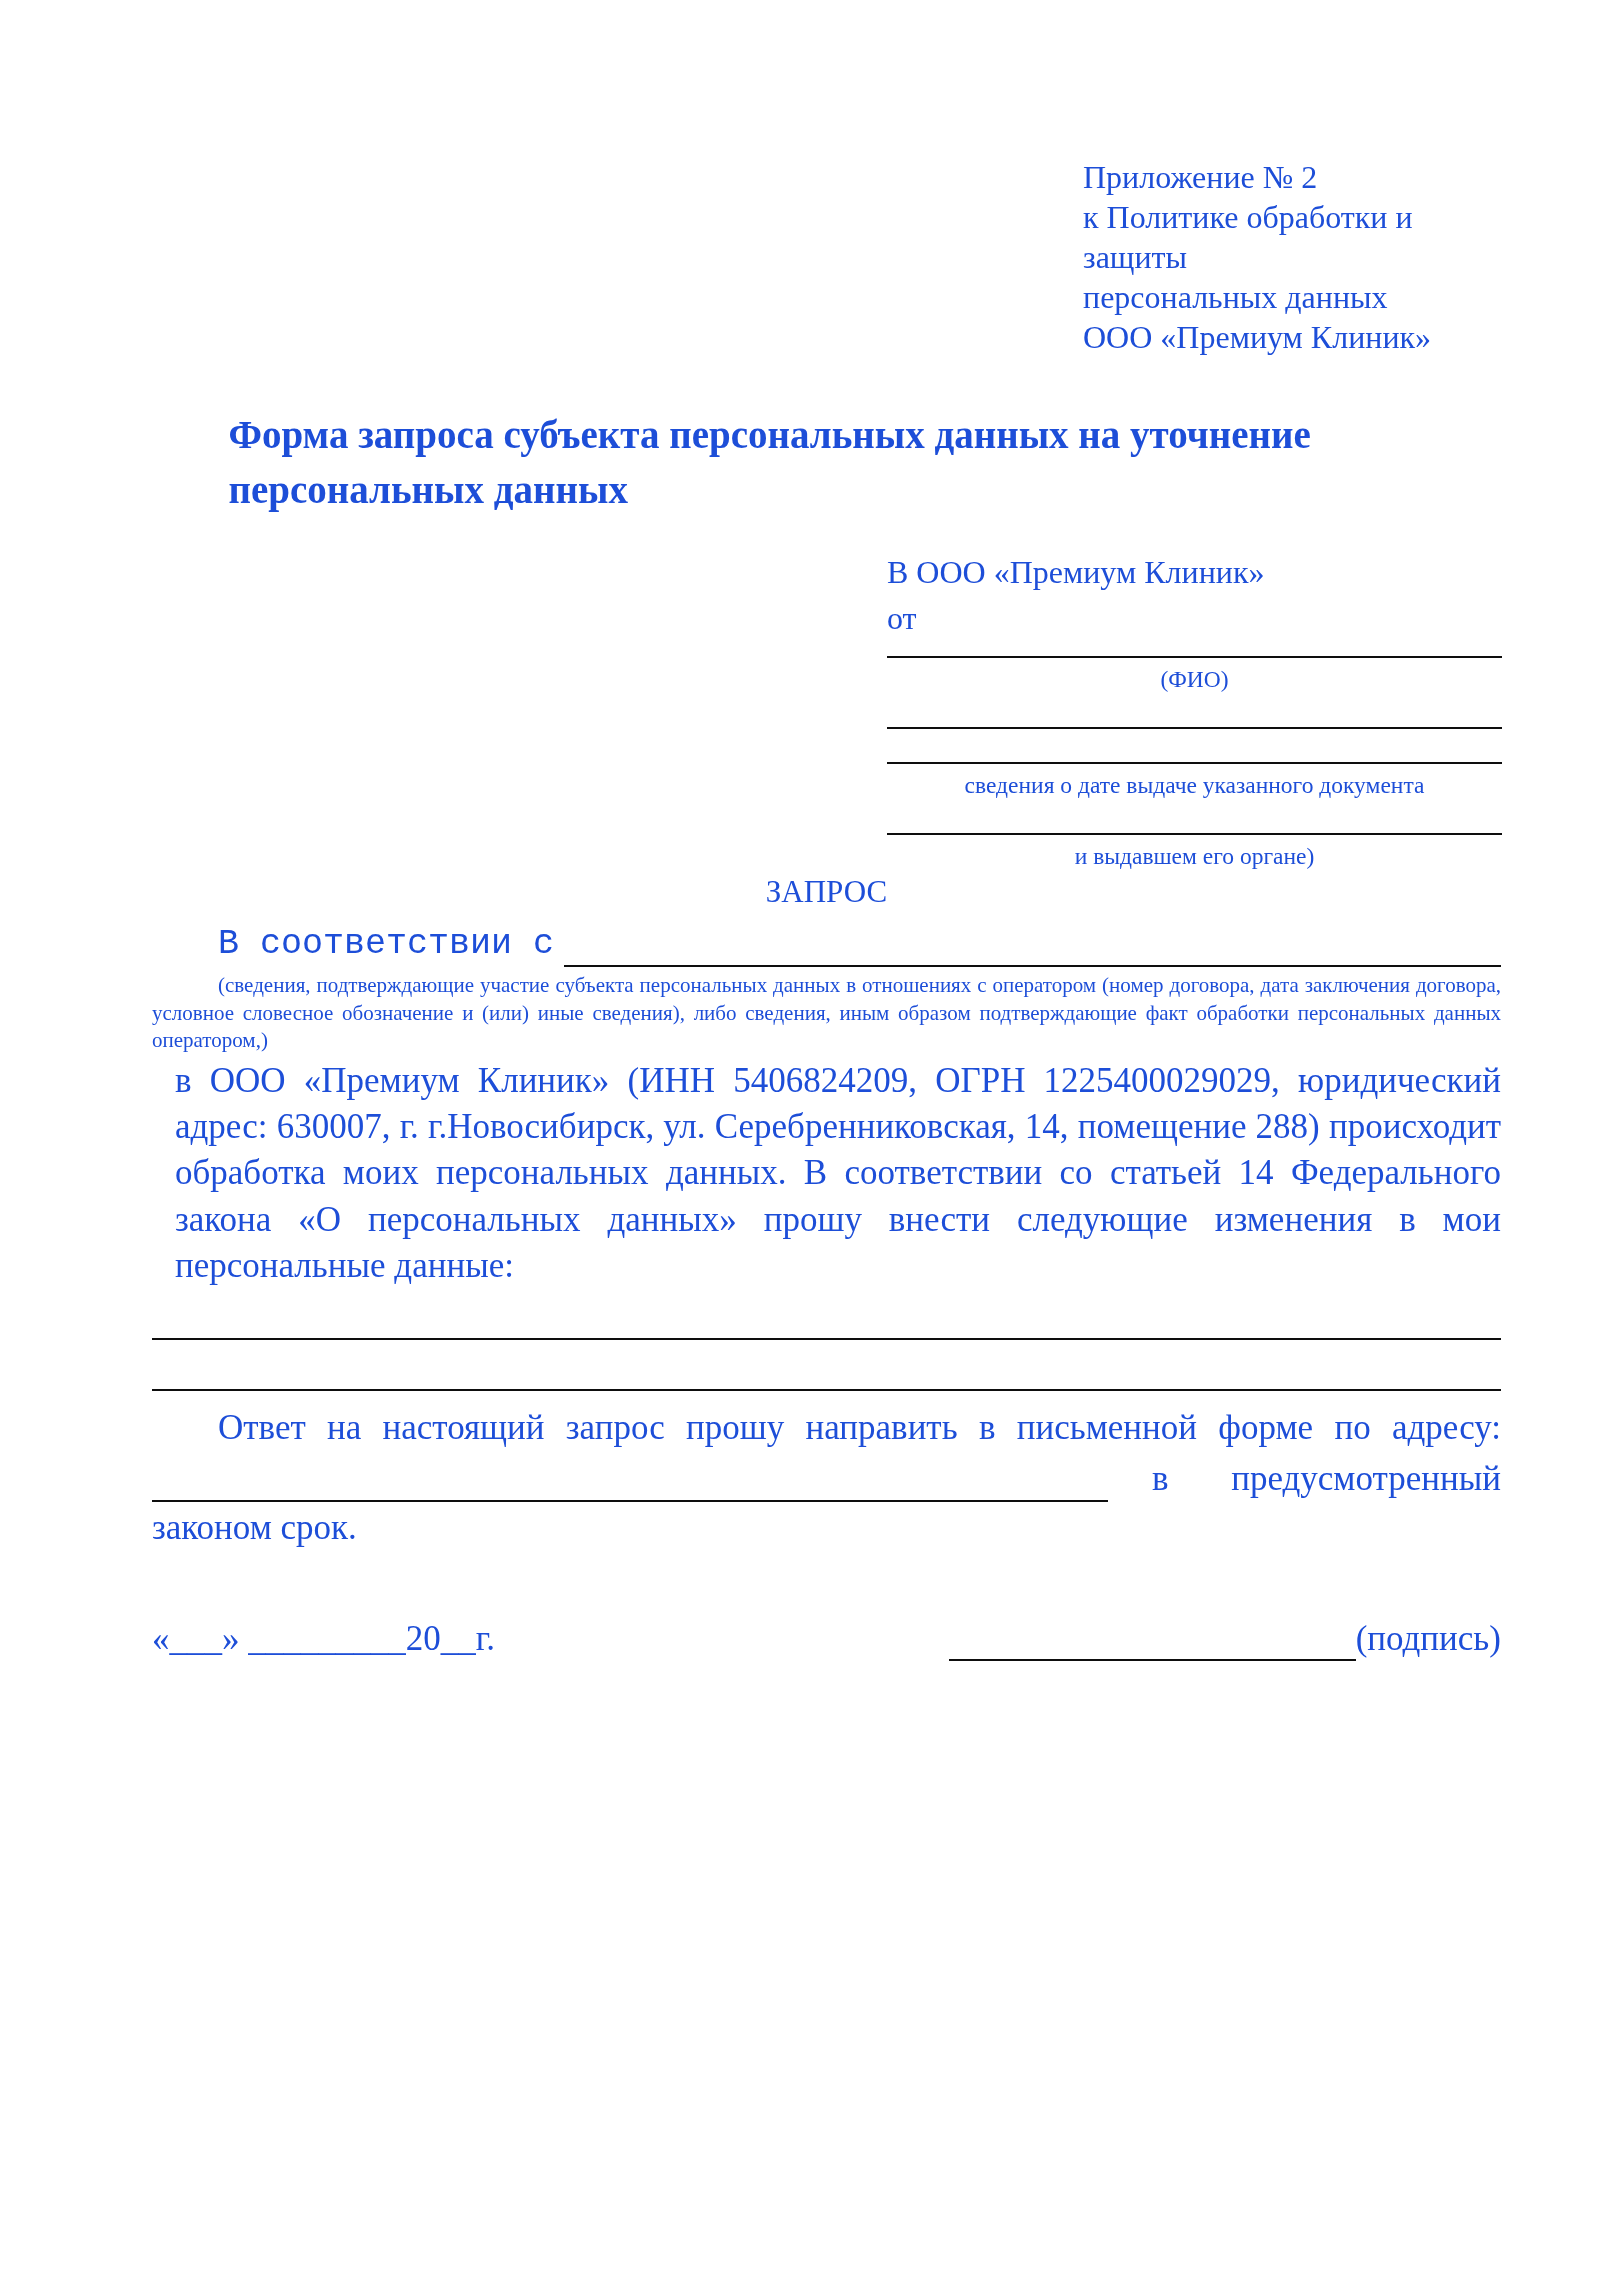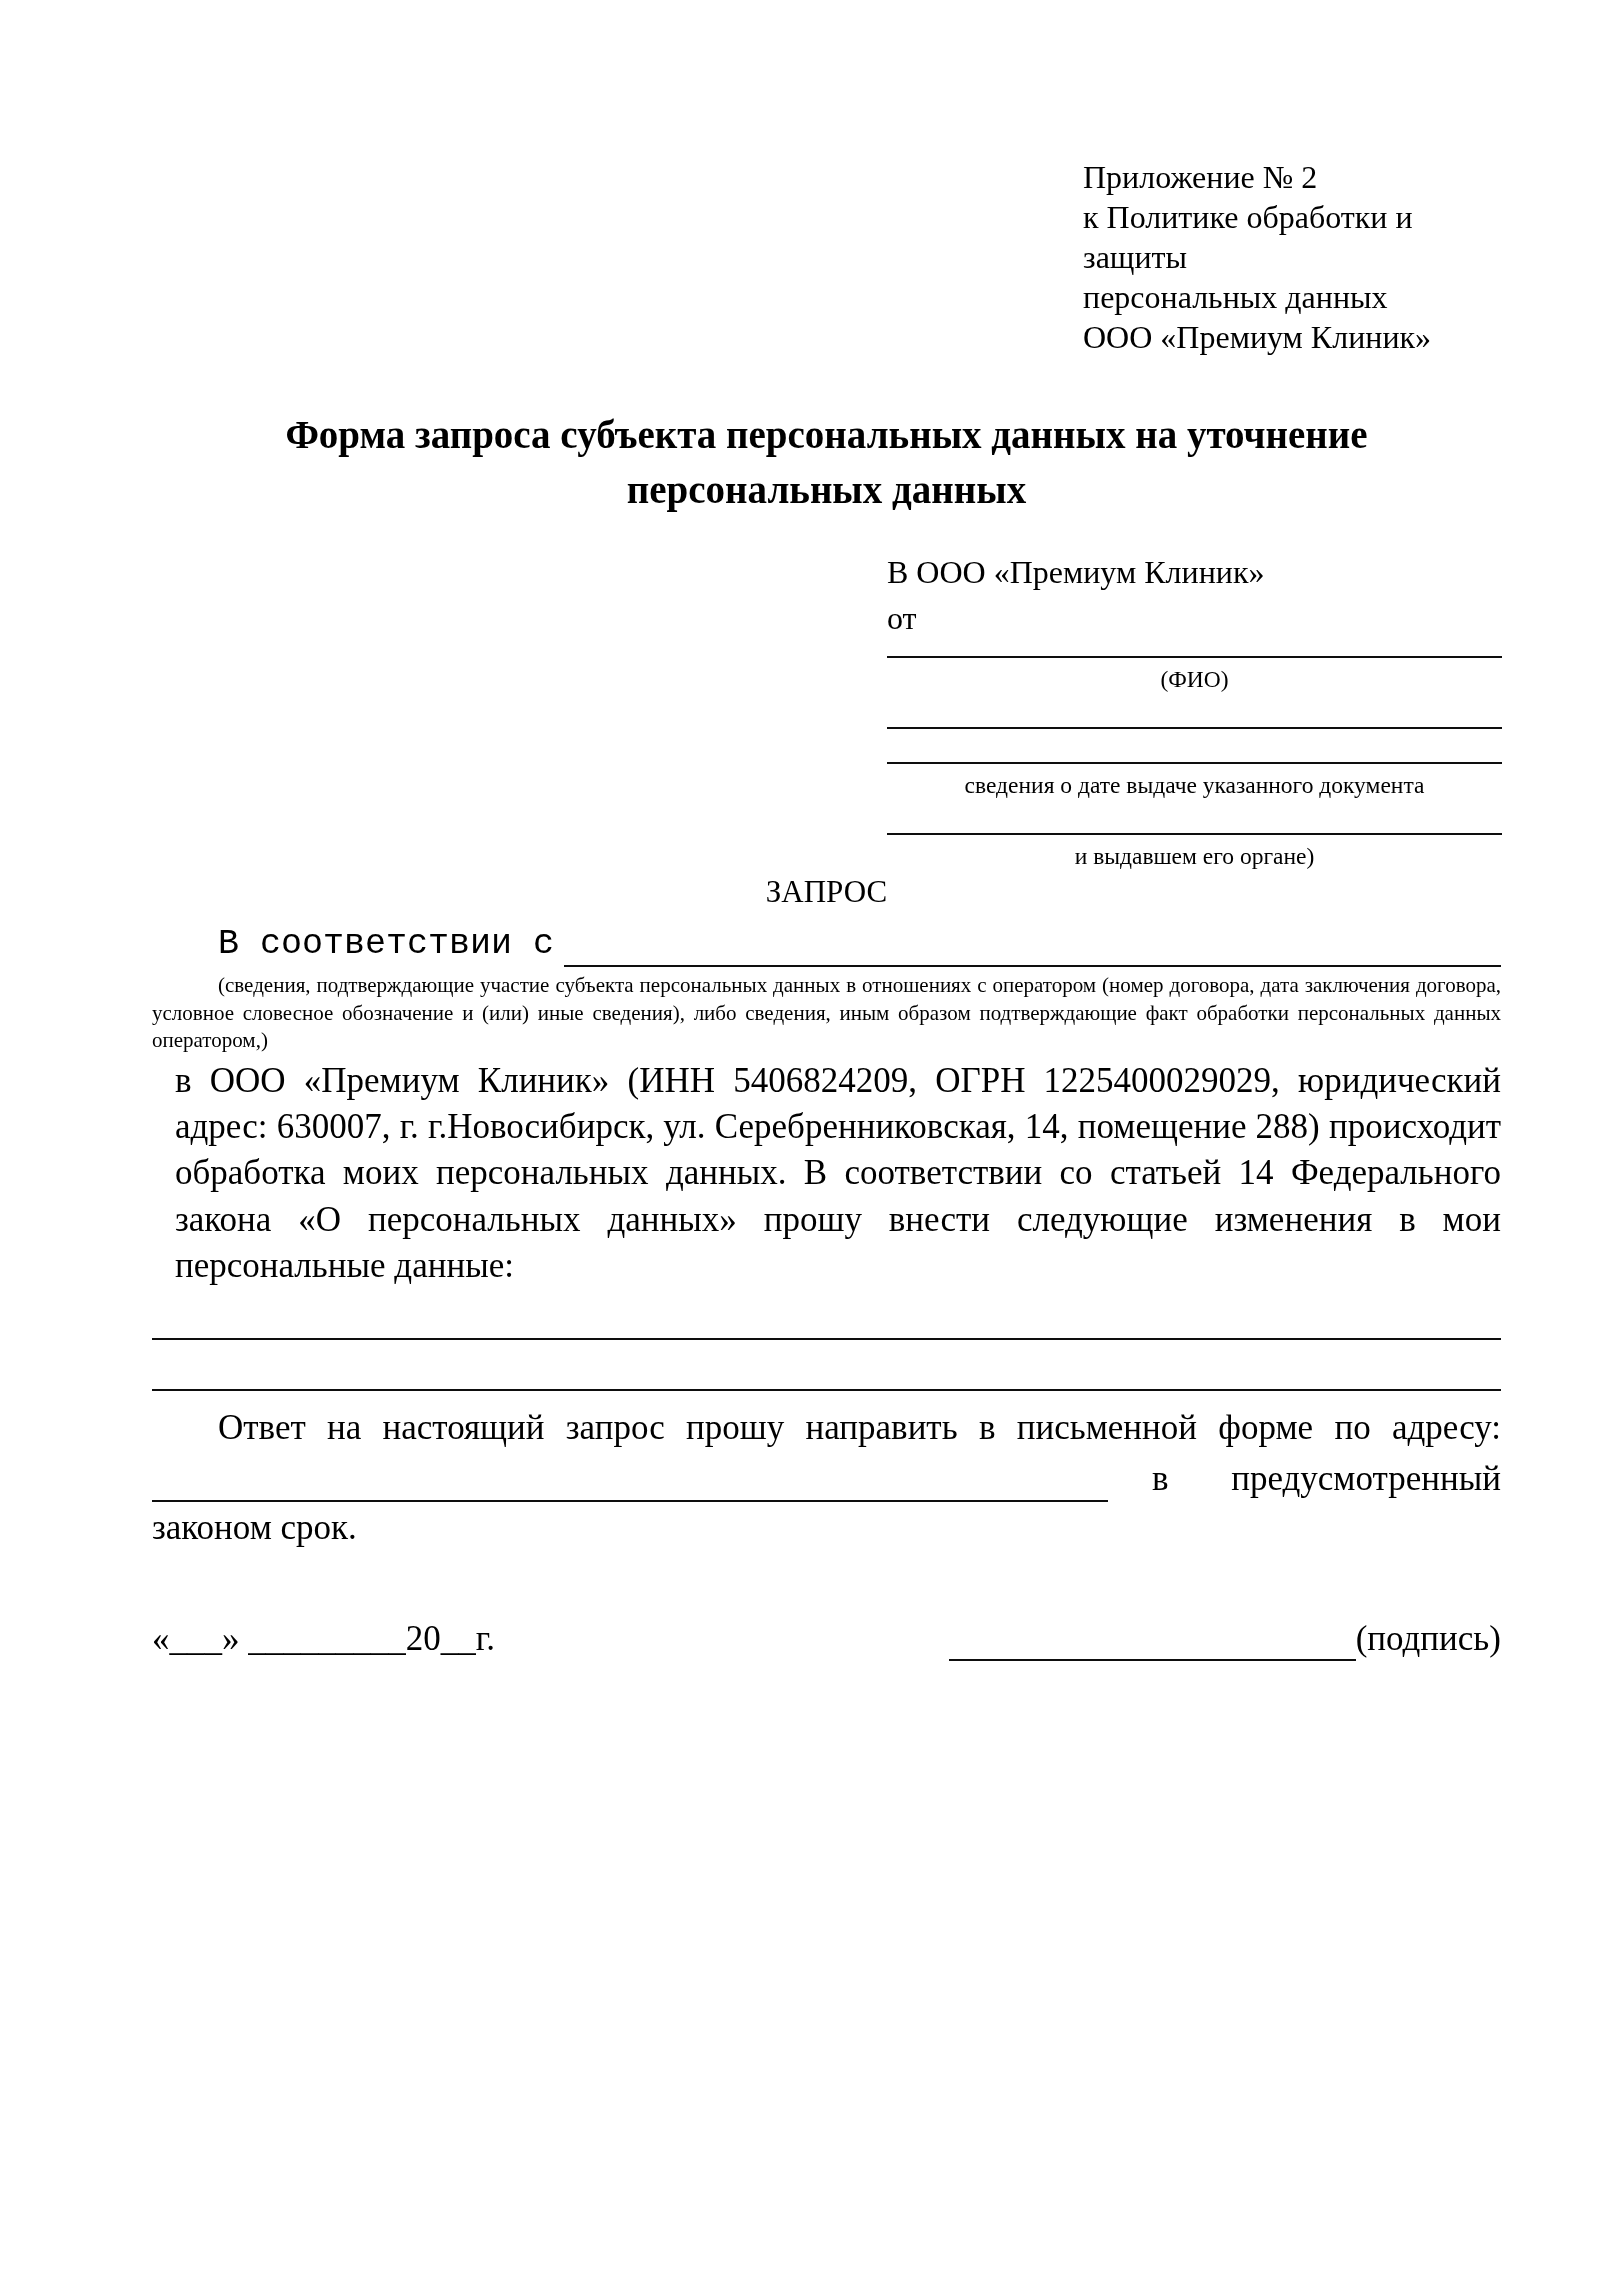--- a/index.html
+++ b/index.html
@@ -3,35 +3,35 @@
 <meta charset="utf-8">
 <style>
   * { margin: 0; padding: 0; box-sizing: border-box; }
   html, body { background: #9a9a9a; }
   .page {
     position: relative;
     width: 1621px;
     height: 2294px;
     margin: 0 auto;
     background: #ffffff;
-    color: #000000;
+    color: #1d4ed8;
     font-family: "Liberation Serif", "DejaVu Serif", serif;
     font-size: 35px;
     line-height: 1.3;
     padding: 157px 120px 0 152px;
   }
 
   
   .appendix { margin-left: 931px; font-size: 32px; line-height: 1.25; }
 
   
   .doc-title {
     margin: 51px auto 0 auto;
     max-width: 1196px;
-    text-align: center;
+    text-align: left;
     font-size: 39px;
     font-weight: bold;
     line-height: 1.4;
     font-family: Liberation Serif, serif;
   }
 
   
   .addressee { width: 615px; margin-left: 735px; margin-top: 35px; font-size: 32px; line-height: 1.25; }
   .addressee .from-line { margin-top: 5.9px; }
   .field { margin-top: 17.6px; }

